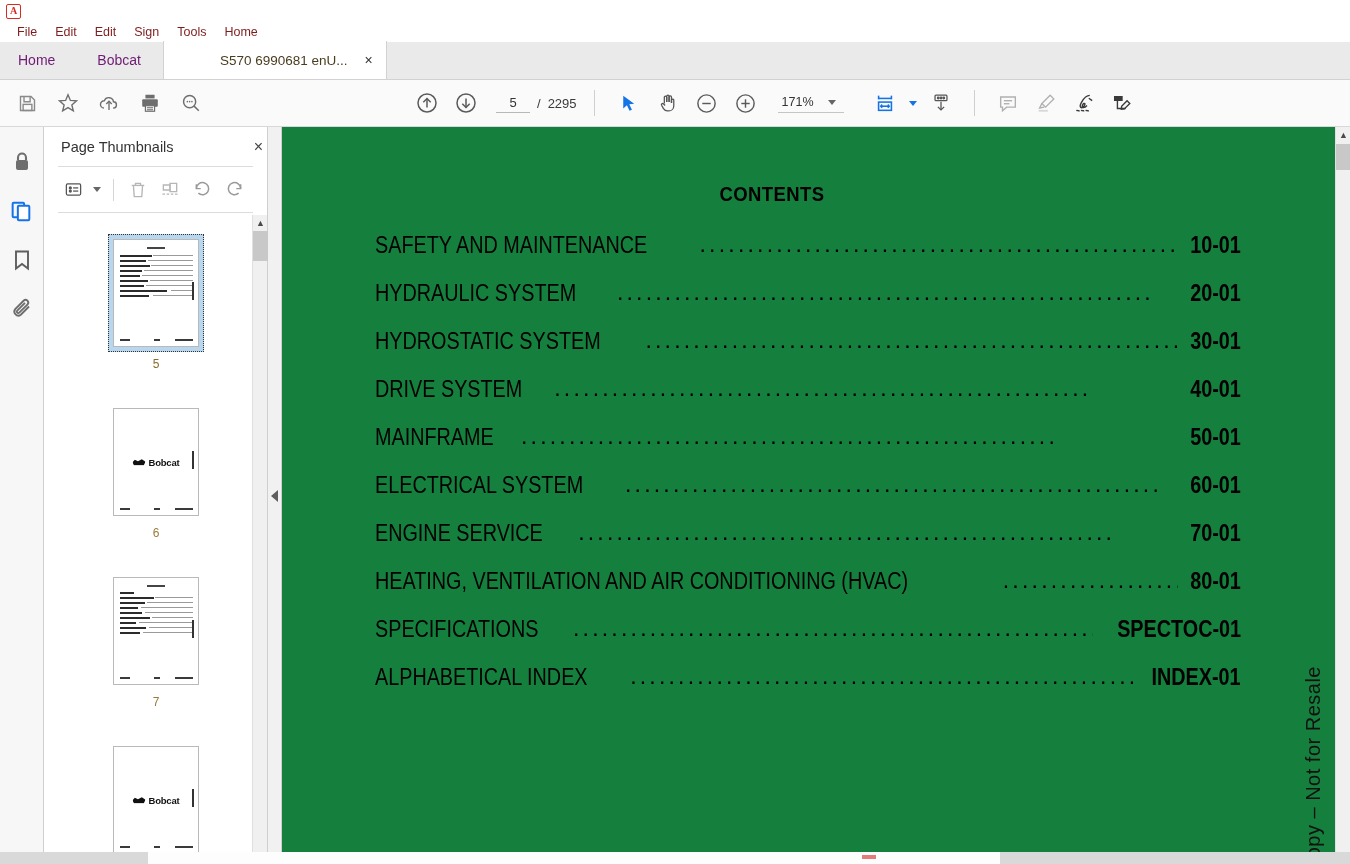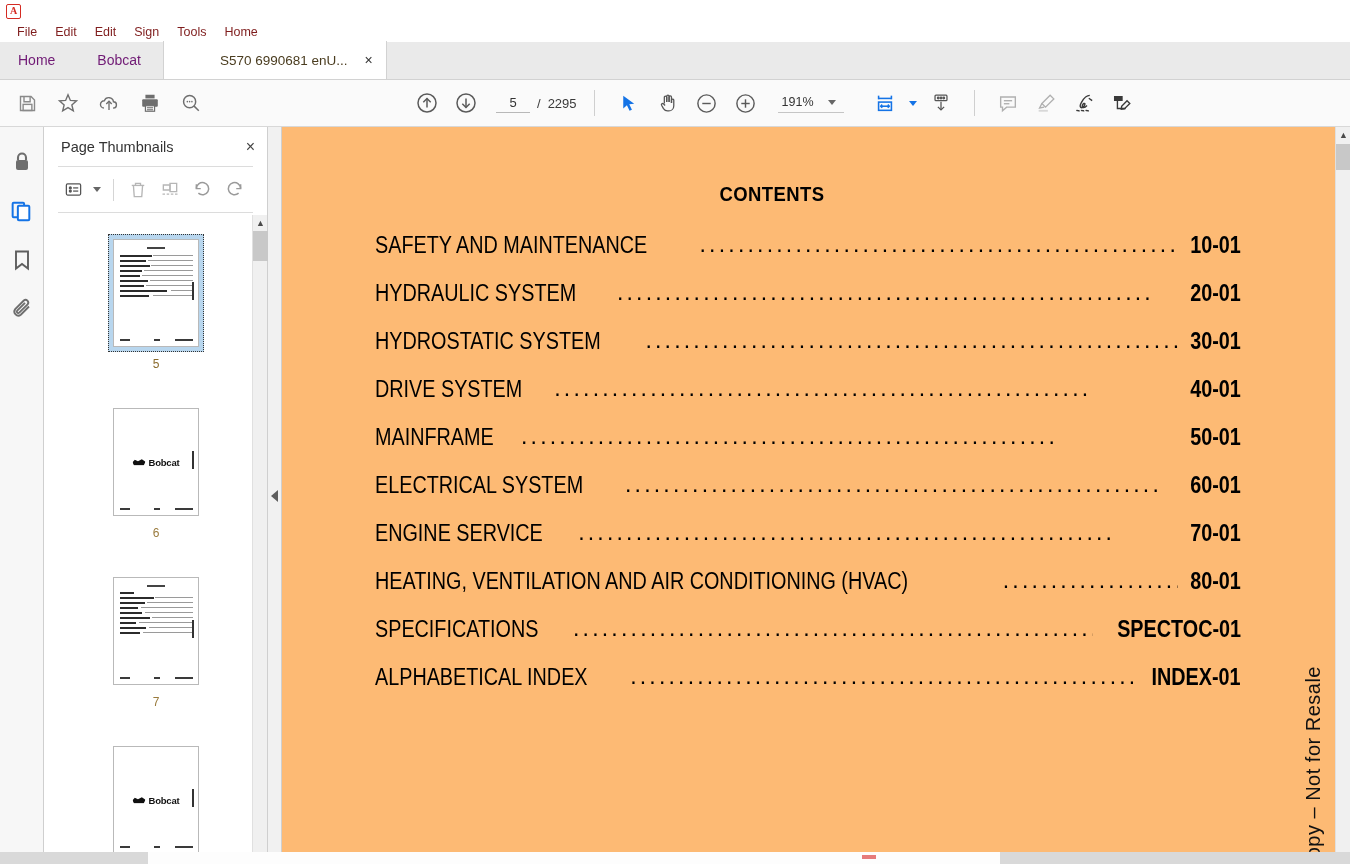--- a/index.html
+++ b/index.html
@@ -114,21 +114,21 @@
     justify-content: center; cursor: pointer; border-radius: 3px;
   }
 
   
   .thumbpanel {
     position: absolute; left: 44px; top: 127px; width: 224px; height: 737px;
     background: #ffffff; border-right: 1px solid #cfcfcf;
   }
   .tp-header {
     height: 39px; display: flex; align-items: center; justify-content: space-between;
-    padding: 0 12px 0 17px;
+    padding: 0 4px 0 17px;
   }
   .tp-title { font-size: 14.5px; color: #333; }
   .tp-close { font-size: 16px; color: #444; cursor: pointer; line-height: 1; }
   .tp-rule { height: 1px; background: #dcdcdc; margin: 0 14px; }
   .tp-toolbar {
     height: 45px; display: flex; align-items: center; padding-left: 14px; gap: 2px;
   }
   .tp-tb-btn {
     width: 30px; height: 28px; display: flex; align-items: center;
     justify-content: center; cursor: pointer; border-radius: 2px;
@@ -204,21 +204,21 @@
     border-bottom: 6px solid transparent; border-right: 7px solid #5e5e5e;
   }
 
   
   .docarea {
     position: absolute; left: 282px; top: 127px; width: 1053px; height: 737px;
     background: #ffffff; overflow: hidden;
   }
   .page-canvas {
     position: absolute; left: 0; top: 0; width: 1053px; height: 737px;
-    background: #fdba74;
+    background: #15803d;
     font-family: "Liberation Sans", sans-serif;
   }
   .doc-title {
     position: absolute; left: 0; top: 55px; width: 980px; text-align: center;
     font-size: 21px; font-weight: bold; color: #000;
     letter-spacing: 0.5px;
     transform: scaleX(0.88); transform-origin: center top;
   }
   .toc-list { position: absolute; left: 93px; top: 105px; width: 866px; }
   .toc-row {
@@ -377,21 +377,21 @@
       </div>
       <div class="tb-btn">
         <svg width="23" height="23" viewBox="0 0 24 24" fill="none" stroke="#5a5a5a" stroke-width="1.5">
           <circle cx="12" cy="12" r="9"></circle>
             <path d="M7.6 12h8.8"></path>
             <path d="M12 7.6v8.8"></path>
         </svg>
       </div>
 
       <div class="zoom-val">
-        <span class="zoom-num">191%</span>
+        <span class="zoom-num">171%</span>
         <span class="caret-dn"></span>
       </div>
     </div>
 
     <div class="tb-right">
       <div class="tb-btn">
         <svg width="22" height="22" viewBox="0 0 24 24" fill="none" stroke="#1473e6" stroke-width="1.7">
           <path d="M5 4v4"></path>
             <path d="M19 4v4"></path>
             <path d="M5 7h14"></path>

